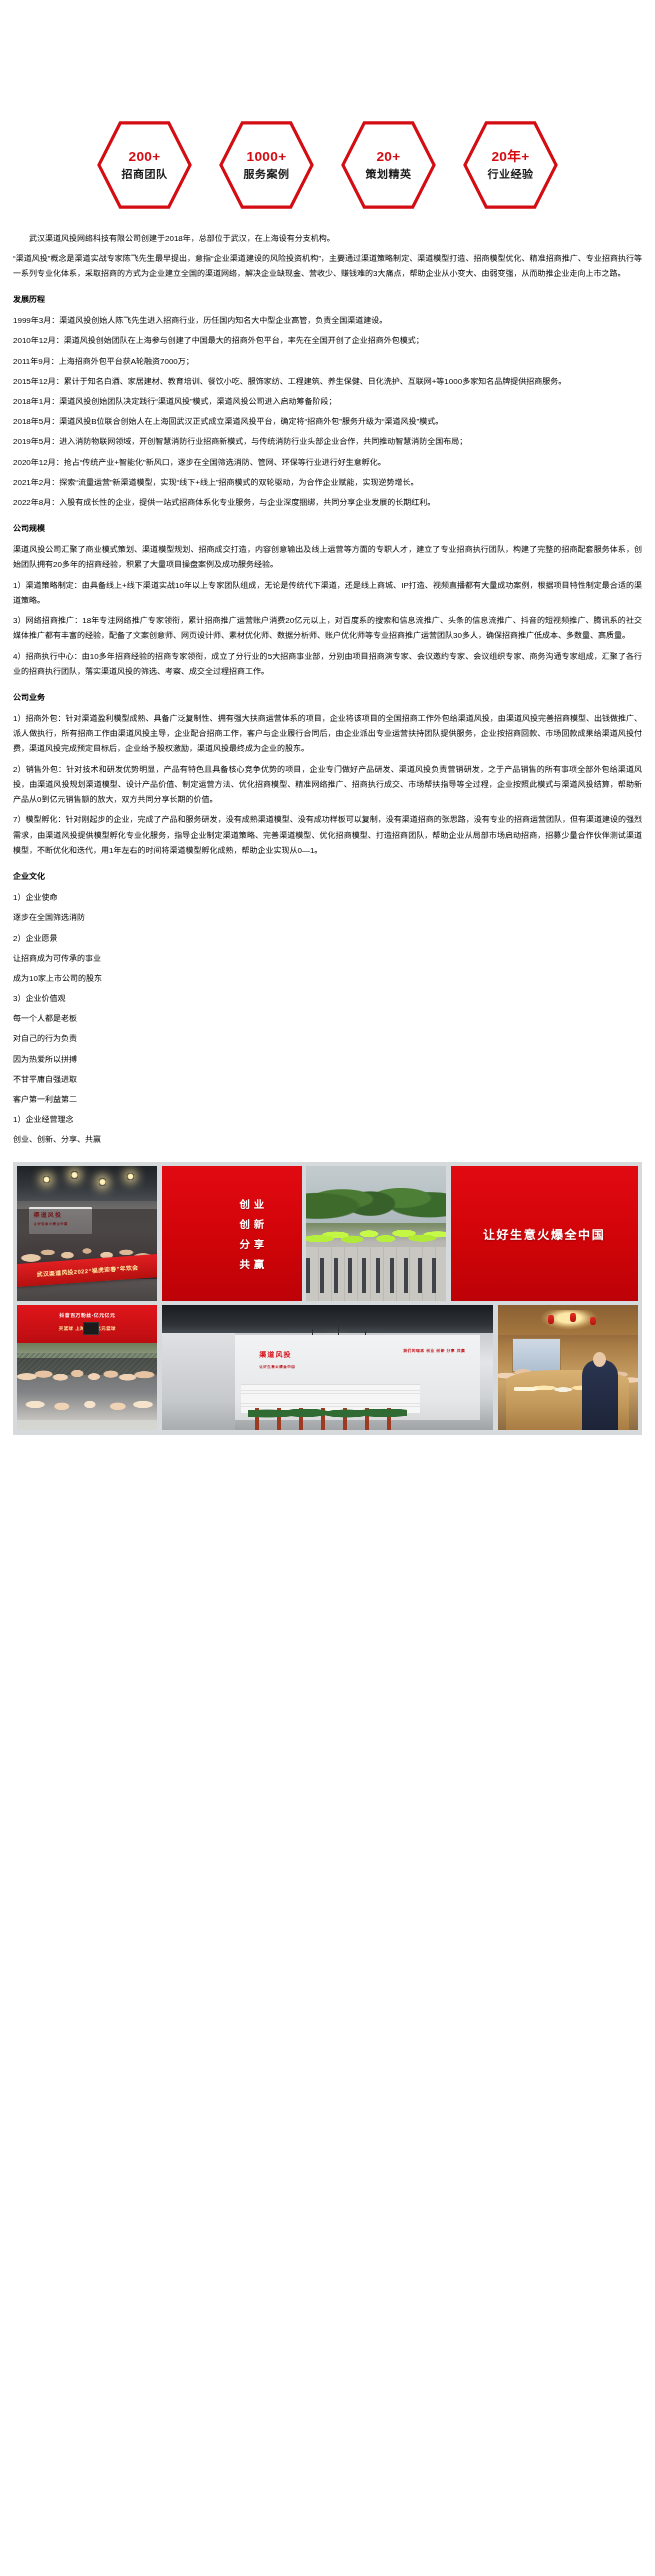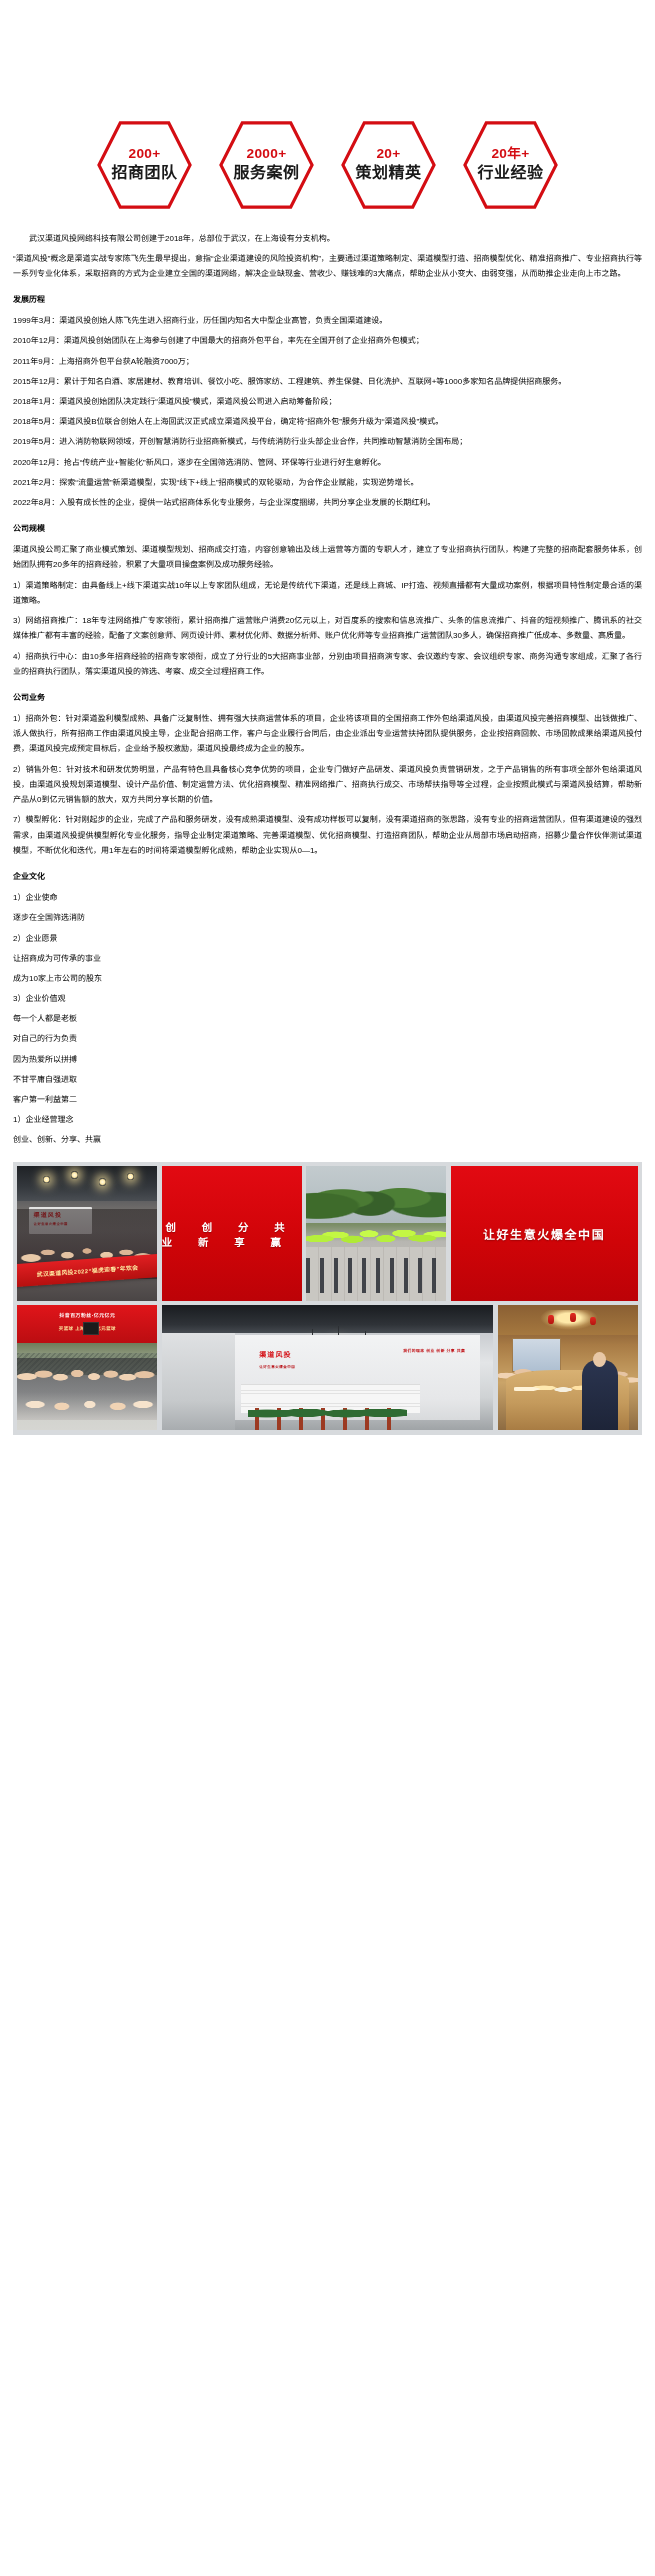--- a/index.html
+++ b/index.html
@@ -53,21 +53,21 @@
     color: #d40d13;
     font-size: 13.7px;
     font-weight: 700;
     line-height: 1.15;
     letter-spacing: 0.3px;
   }
   .badge .cap {
     position: relative;
     z-index: 2;
     color: #1a1a1a;
-    font-size: 16px;
+    font-size: 11px;
     font-weight: 700;
     line-height: 1.3;
     margin-top: 1.6px;
     letter-spacing: 0.5px;
     text-align: center;
   }
 
   
   .content {
     padding: 0 13px 0 13px;
@@ -167,22 +167,23 @@
   .scene-annual .banner span {
     color:#ffe9a0; font-weight:700; font-size:5.7px; letter-spacing:0.5px;
     white-space:nowrap;
   }
 
   .scene-red {
     background: linear-gradient(180deg,#e20a12 0%, #d00408 55%, #bc0207 100%);
   }
   .scene-red .stack {
     position:absolute; inset:0;
-    display:flex; flex-direction:row; align-items:center; justify-content:center;
+    display:flex; flex-direction:column; align-items:center; justify-content:center;
     gap:4.9px;
+    margin-left:40px;
   }
   .scene-red .stack span {
     color:#ffffff; font-size:10.4px; font-weight:700; letter-spacing:3.8px;
     text-indent:3.8px;
     text-shadow: 0 0.5px 1.1px rgba(0,0,0,0.25);
   }
   .scene-red .single {
     position:absolute; inset:0;
     display:flex; align-items:center; justify-content:center;
   }
@@ -391,21 +392,21 @@
       </span>
       <span class="num">200+</span>
       <span class="cap">招商团队</span>
     </div>
     <div class="badge">
       <span class="hexwrap">
         <svg viewBox="0 0 100 94" preserveAspectRatio="none" aria-hidden="true">
           <polygon points="25,4 75,4 97,47 75,90 25,90 3,47" fill="none" stroke="#d40d13" stroke-width="3.2"></polygon>
         </svg>
       </span>
-      <span class="num">2000+</span>
+      <span class="num">1000+</span>
       <span class="cap">服务案例</span>
     </div>
     <div class="badge">
       <span class="hexwrap">
         <svg viewBox="0 0 100 94" preserveAspectRatio="none" aria-hidden="true">
           <polygon points="25,4 75,4 97,47 75,90 25,90 3,47" fill="none" stroke="#d40d13" stroke-width="3.2"></polygon>
         </svg>
       </span>
       <span class="num">20+</span>
       <span class="cap">策划精英</span>

